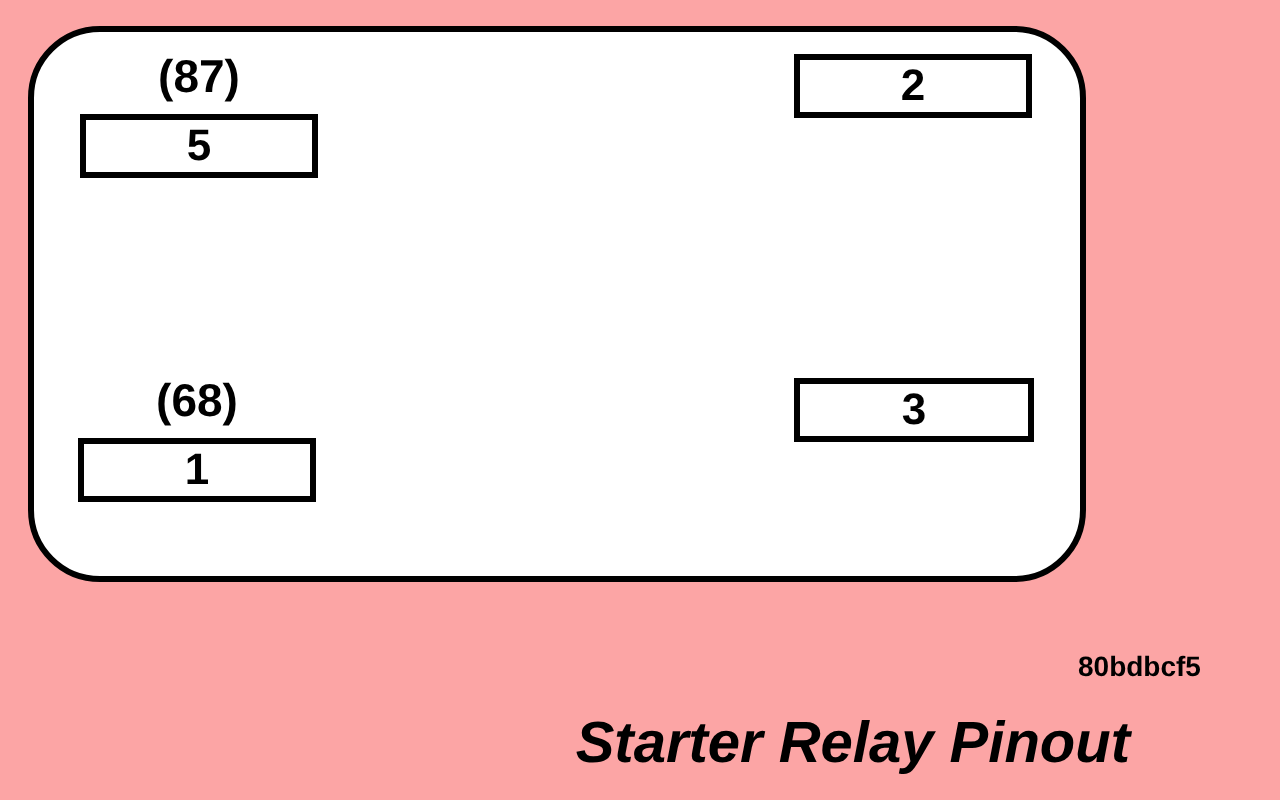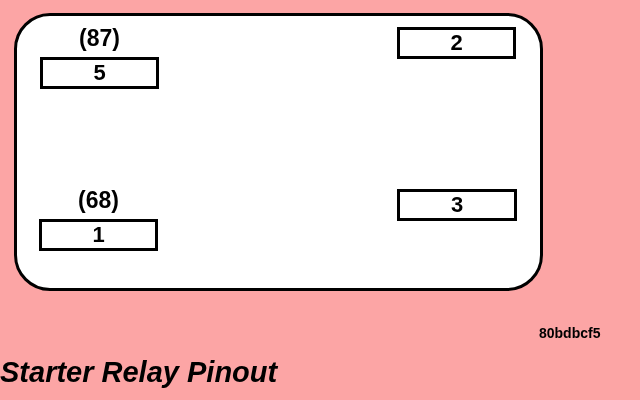--- a/index.html
+++ b/index.html
@@ -68,21 +68,21 @@
     font-size: 14px;
     line-height: 1;
     white-space: nowrap;
     margin-top: 24px;
   }
   .diagram-title {
     position: absolute;
     left: 0;
     top: 358px;
     width: 565px;
-    text-align: left;
+    text-align: right;
     font-weight: bold;
     font-style: italic;
     font-size: 29px;
     line-height: 1;
     white-space: nowrap;
   }
 </style>
 </head>
 <body>
 

